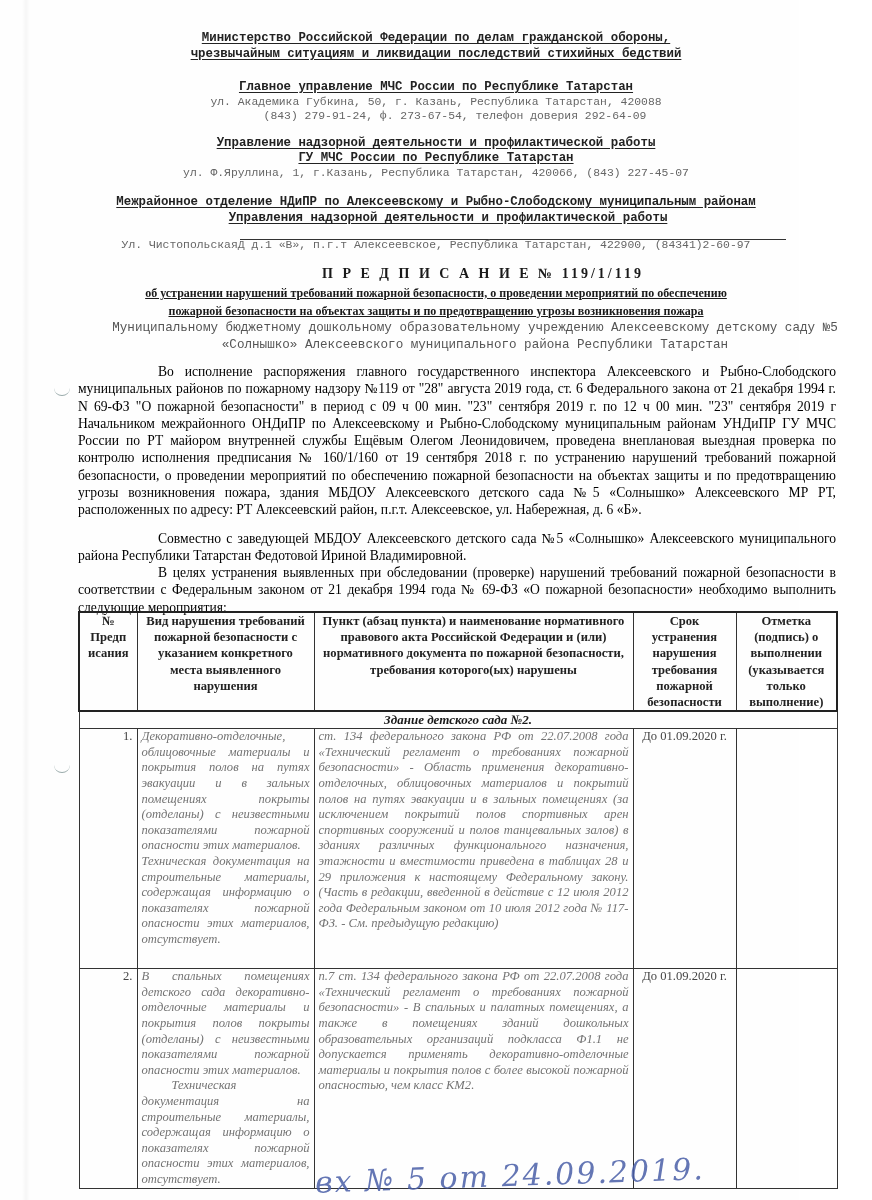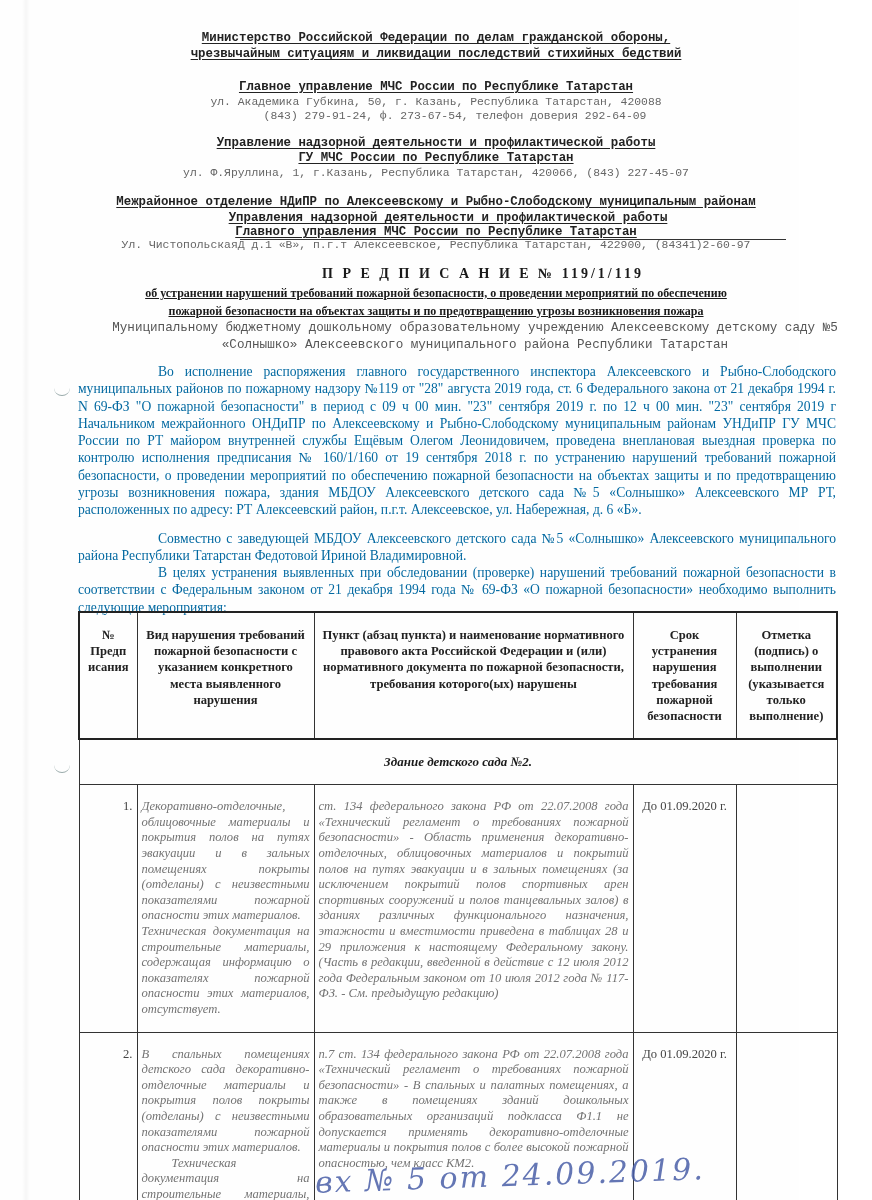--- a/index.html
+++ b/index.html
@@ -6,24 +6,24 @@
   body { width: 872px; height: 1200px; position: relative; overflow: hidden; color: #1a1a1a; }
   .page { position: absolute; left: 0; top: 0; width: 799px; height: 1200px; background: #fefefe; }
   .hdr { position: absolute; left: 0; width: 872px; text-align: center; font-family: "Liberation Mono", "DejaVu Sans Mono", monospace; }
   .hdr-b { font-weight: bold; font-size: 12.4px; line-height: 16px; color: #222; }
   .hdr-b span { text-decoration: underline; text-underline-offset: 2px; }
   .hdr-a { font-size: 11.4px; line-height: 15px; color: #666; }
   .title { position: absolute; left: 0; width: 872px; text-align: center; font-family: "Liberation Serif", "DejaVu Serif", serif; font-weight: bold; color: #1a1a1a; }
   .t1 { font-size: 14px; letter-spacing: 3px; top: 266px; margin-left: 47px; }
   .t2 { font-size: 12px; top: 284px; line-height: 18px; text-decoration: underline; }
   .addressee { position: absolute; left: 0; width: 872px; text-align: center; font-family: "Liberation Mono", monospace; font-size: 12.6px; line-height: 17px; color: #555; top: 320px; margin-left: 39px; }
-  .body-text { position: absolute; left: 78px; width: 758px; font-family: "Liberation Serif", "DejaVu Serif", serif; font-size: 13.6px; line-height: 17.3px; text-align: justify; color: #0369a1; }
+  .body-text { position: absolute; left: 78px; width: 758px; font-family: "Liberation Serif", "DejaVu Serif", serif; font-size: 13.6px; line-height: 17.3px; text-align: justify; color: #000000; }
   .indent { text-indent: 80px; }
   table.main { position: absolute; left: 78px; top: 611px; width: 758px; border-collapse: collapse; font-family: "Liberation Serif", "DejaVu Serif", serif; table-layout: fixed; }
-  table.main th, table.main td { border: 1.3px solid #333; vertical-align: top; padding: 14px 4px; }
+  table.main th, table.main td { border: 1.3px solid #333; vertical-align: top; padding: 0 4px; }
   table.main thead th { font-weight: bold; font-size: 12.6px; line-height: 16.2px; text-align: center; color: #222; border-top: 2.5px solid #222; border-bottom: 2.5px solid #222; }
   table.main thead th:first-child { border-left: 2.5px solid #222; }
   table.main thead th:last-child { border-right: 2.5px solid #222; }
   .section-row td { text-align: center; font-style: italic; font-weight: bold; font-size: 13px; padding: 0; line-height: 16px; }
   td.num { text-align: right; padding-right: 10px; font-size: 12.6px; color: #444; }
   td.viol, td.norm { font-size: 12.6px; line-height: 15.6px; text-align: justify; color: #737373; font-style: italic; }
   td.due { text-align: center; font-size: 12.6px; line-height: 15.6px; color: #444; }
   .para-indent { text-indent: 30px; display: block; }
   .handwriting { position: absolute; left: 315px; top: 1158px; font-family: "DejaVu Serif", serif; font-style: italic; font-size: 30px; color: #4a5fa8; letter-spacing: 2px; transform: rotate(-2deg); opacity: 0.85; }
   .hole { position: absolute; left: 54px; width: 16px; height: 10px; border-bottom: 1.5px solid #9aa; border-radius: 0 0 16px 16px; }
@@ -43,21 +43,20 @@
   <div class="hdr hdr-b" style="top:79px;"><span>Главное управление МЧС России по Республике Татарстан</span></div>
   <div class="hdr hdr-a" style="top:95px;">ул. Академика Губкина, 50, г. Казань, Республика Татарстан, 420088</div>
   <div class="hdr hdr-a" style="top:109px;padding-left:19px;">(843) 279-91-24, ф. 273-67-54, телефон доверия 292-64-09</div>
 
   <div class="hdr hdr-b" style="top:135px;"><span>Управление надзорной деятельности и профилактической работы</span></div>
   <div class="hdr hdr-b" style="top:150px;"><span>ГУ МЧС России по Республике Татарстан</span></div>
   <div class="hdr hdr-a" style="top:166px;">ул. Ф.Яруллина, 1, г.Казань, Республика Татарстан, 420066, (843) 227-45-07</div>
 
   <div class="hdr hdr-b" style="top:194px;"><span>Межрайонное отделение НДиПР по Алексеевскому и Рыбно-Слободскому муниципальным районам</span></div>
   <div class="hdr hdr-b" style="top:210px;padding-left:12px;"><span>Управления надзорной деятельности и профилактической работы</span></div>
-  <div class="hdr hdr-b" style="top:224px;"><span>Главного управления МЧС России по Республике Татарстан</span></div>
   <div style="position:absolute; left:240px; top:239px; width:546px; border-top:1.5px solid #333;"></div>
   <div class="hdr hdr-a" style="top:238px;">Ул. ЧистопольскаяД д.1 «В», п.г.т Алексеевское, Республика Татарстан, 422900, (84341)2-60-97</div>
 
   <div class="title t1">П Р Е Д П И С А Н И Е  № 119/1/119</div>
   <div class="title t2">
     <div>об устранении нарушений требований пожарной безопасности, о проведении мероприятий по обеспечению</div>
     <div>пожарной безопасности на объектах защиты и по предотвращению угрозы возникновения пожара</div>
   </div>
   <div class="addressee">
     <div>Муниципальному бюджетному дошкольному образовательному учреждению Алексеевскому детскому саду  №5</div>

